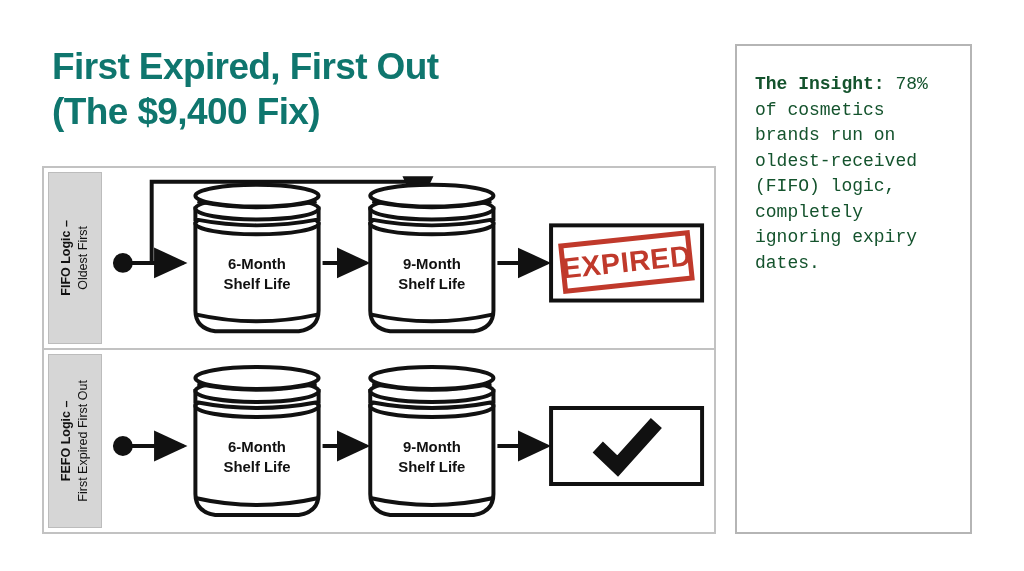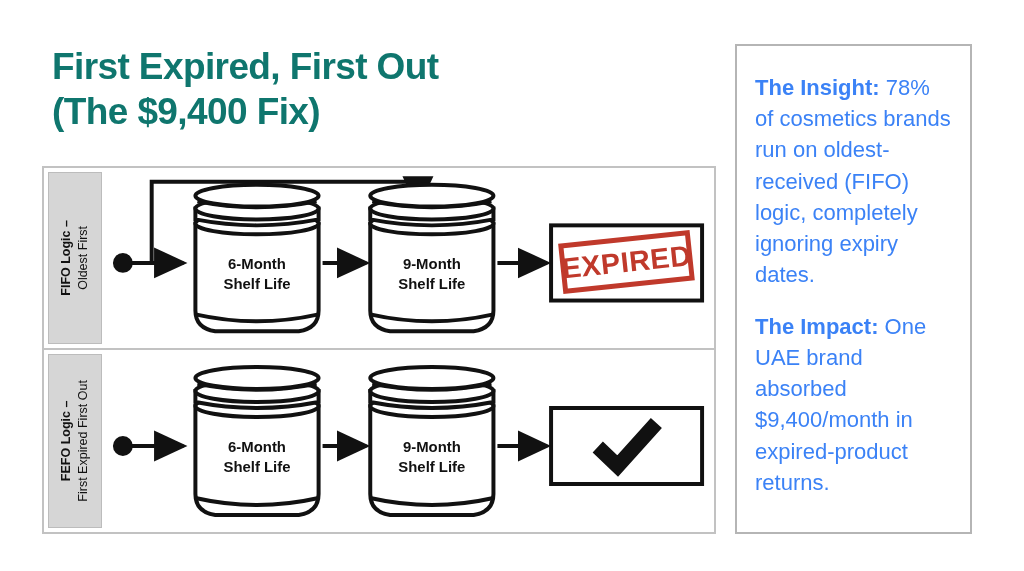--- a/index.html
+++ b/index.html
@@ -88,24 +88,25 @@
     left: 735px;
     top: 44px;
     width: 237px;
     height: 490px;
     border: 2px solid #b5b5b5;
     box-sizing: border-box;
     background: #ffffff;
     padding: 26px 16px 16px 18px;
   }
   .note-block {
-    font-size: 22px;
+    font-size: 18px;
     line-height: 1.42;
-    color: #3b82f6;
+    color: #14532d;
     margin-bottom: 20px;
+    font-family: Liberation Mono, monospace;
   }
   .note-block:last-child { margin-bottom: 0; }
   .note-head { font-weight: bold; }
   .note-body { font-weight: normal; }
 </style>
 </head>
 <body>
 
 <div id="page-title">First Expired, First Out
 (The $9,400 Fix)</div>
@@ -240,17 +241,14 @@
     </div>
   </div>
 </div>
 
 <div id="notes-panel">
 
   <div class="note-block">
     <span class="note-head">The Insight:</span><span class="note-body"> 78% of cosmetics brands run on oldest-received (FIFO) logic, completely ignoring expiry dates.</span>
   </div>
 
-  <div class="note-block">
-    <span class="note-head">The Impact:</span><span class="note-body"> One UAE brand absorbed $9,400/month in expired-product returns.</span>
-  </div>
 
 </div>
 
 </body></html>

